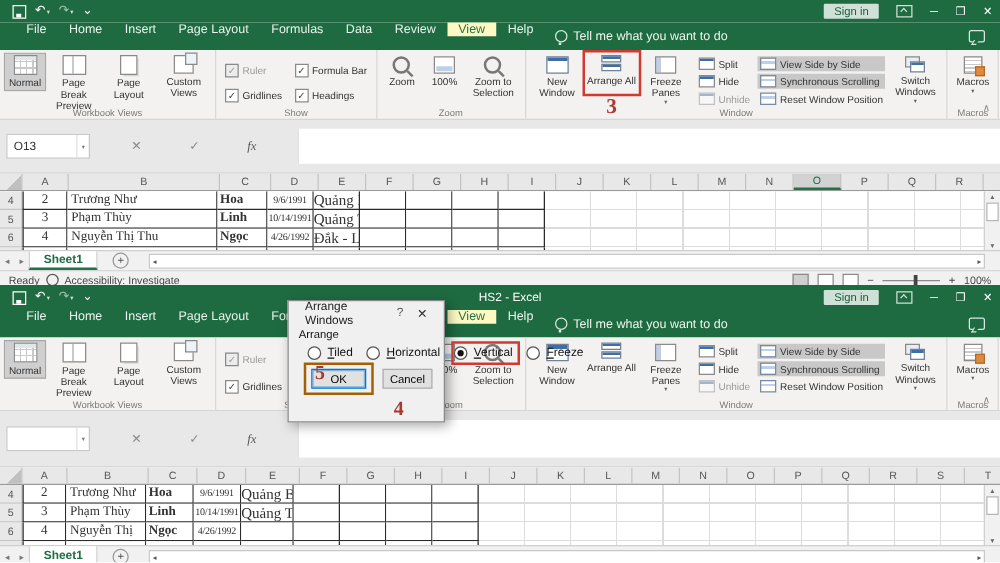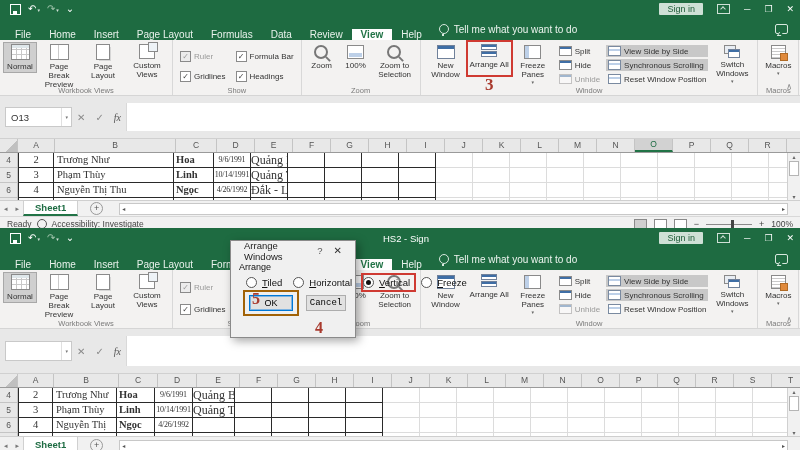--- a/index.html
+++ b/index.html
@@ -21,23 +21,23 @@
   .wtitle{position:absolute;left:0;right:0;text-align:center;color:#fff;font-size:9.5px;pointer-events:none;}
   .win2 .wtitle{text-align:left;left:383px;}
   .tright{margin-left:auto;display:flex;align-items:center;gap:14px;z-index:2;}
   .signin{background:#cfe0d6;color:#1e5c38;font-size:9px;padding:1px 8px;border-radius:1px;}
   .ic-ribopt{width:11px;height:8px;border:1px solid #cfe0d6;position:relative;display:inline-block;}
   .ic-ribopt::after{content:'';position:absolute;top:2px;left:3px;width:3px;height:3px;border-top:1px solid #cfe0d6;border-right:1px solid #cfe0d6;transform:rotate(-45deg);}
   .wctl{color:#fff;font-size:9px;line-height:9px;}
 
   
   .tabrow{height:22px;background:#1e6b41;display:flex;align-items:stretch;font-size:10px;position:relative;}
-  .tabs{display:flex;align-items:flex-end;padding-left:6px;}
+  .tabs{display:flex;align-items:flex-start;padding-left:12px;}
   .tab{color:#e9f2ec;display:flex;align-items:center;padding:0 9px;}
-  .tabs .tab:nth-child(8){background:#ffffff;color:#217346;font-weight:bold;}
+  .tabs .tab:nth-child(8){background:#fef9c3;color:#217346;}
   .ic-bulb{width:8px;height:8px;border:1px solid #d8e8de;border-radius:50%;position:relative;align-self:center;margin:0 5px 0 8px;}
   .ic-bulb::after{content:'';position:absolute;left:2px;bottom:-3px;width:2px;height:2px;background:#d8e8de;}
   .tellme{color:#eef5f0;align-self:center;font-size:10px;}
   .ic-comment{width:11px;height:8px;border:1px solid #d8e8de;border-radius:2px;position:relative;align-self:center;margin-left:auto;margin-right:12px;}
   .ic-comment::after{content:'';position:absolute;left:2px;bottom:-3px;width:3px;height:3px;background:#1e6b41;border-left:1px solid #d8e8de;border-bottom:1px solid #d8e8de;transform:skewX(-30deg);}
 
   
   .ribbon{height:55px;background:#f3f2f1;border-bottom:1px solid #d5d5d5;display:flex;position:relative;z-index:10;}
   .win2 .ribbon{height:58px;}
   .rgroup{position:relative;border-right:1px solid #d8d8d8;padding:2px 3px 11px;display:flex;}
@@ -85,21 +85,21 @@
   .ic-switch::after{content:'';position:absolute;left:4px;top:4px;width:10px;height:7px;border:1px solid #70819a;background:linear-gradient(#3f6ea5 0 2px,#fff 2px);}
   .ic-macros{width:13px;height:12px;border:1px solid #8a8a8a;background:repeating-linear-gradient(to bottom,#fff 0 2px,#c9c9c9 2px 3px);position:relative;margin-top:1px;}
   .ic-macros::after{content:'';position:absolute;right:-3px;bottom:-3px;width:6px;height:6px;background:#e08a3c;border:1px solid #b06a25;}
 
   
   .annotated::after{content:'';position:absolute;left:-2px;right:-2px;top:-2px;bottom:-6px;border:2px solid #cf3a32;pointer-events:none;}
   .stepnum{position:absolute;top:100%;left:50%;transform:translateX(-50%);margin-top:4px;color:#a93a2e;
            font:bold 17px "Liberation Serif",serif;z-index:40;}
 
   
-  .frow{height:42px;background:#e8e8e8;display:flex;align-items:center;padding:0 0 0 5px;border-bottom:1px solid #d0d0d0;}
+  .frow{height:42px;background:#e8e8e8;display:flex;align-items:center;padding:0 0 0 5px;border-bottom:1px solid #d0d0d0;gap:28px;}
   .win2 .frow{height:44px;}
   .namebox{width:60px;height:18px;background:#fff;border:1px solid #c9c9c9;font-size:9.5px;color:#333;display:flex;align-items:center;padding:0 0 0 5px;}
   .namebox .nbv{flex:1;}
   .nbcaret{font-size:5px;color:#777;border-left:1px solid #e0e0e0;align-self:stretch;display:flex;align-items:center;padding:0 3px;}
   .fic{color:#8a8a8a;font-size:10px;margin:0 5px;}
   .fic.fx{font-family:"Liberation Serif",serif;font-style:italic;color:#555;}
   .finput{flex:1;align-self:stretch;margin:7px 0;background:#fff;border-left:1px solid #d9d9d9;}
 
   
   .sheetwrap{position:relative;background:#fff;}
@@ -165,21 +165,21 @@
   .opt.selected .radio::after{content:'';position:absolute;left:2px;top:2px;width:5px;height:5px;border-radius:50%;background:#111;}
   .opt.selected{outline:2px solid #cf3a32;}
   .olabel{display:block;}
   .olabel::first-letter,.dlab::first-letter{text-decoration:underline;}
   .dcheck{display:flex;align-items:center;gap:4px;margin:8px 0 9px 1px;font-size:8.5px;}
   .dbox{width:9px;height:9px;border:1px solid #555;background:#fff;flex:none;}
   .dlab{display:block;}
   .dbtns{display:flex;justify-content:flex-end;align-items:center;gap:7px;position:relative;padding-right:1px;}
   .okwrap{border:2px solid #a16207;padding:3px 4px;display:inline-block;}
   .okbtn{width:44px;height:16px;background:#e1e1e1;border:1px solid #0078d7;box-shadow:inset 0 0 0 1px #7eb4e2;font-size:9px;font-family:"Liberation Sans",sans-serif;padding:0;}
-  .cancelbtn{width:40px;height:16px;background:#e1e1e1;border:1px solid #adadad;font-size:9px;font-family:Liberation Mono, monospace;padding:0;}
+  .cancelbtn{width:40px;height:16px;background:#e1e1e1;border:1px solid #adadad;font-size:9px;font-family:Liberation Sans, sans-serif;padding:0;}
   .ann{position:absolute;color:#a93a2e;font:bold 16px "Liberation Serif",serif;}
   .ann4{left:84px;top:59px;}
   .ann5{left:13px;top:0px;}
 </style>
 </head>
 <body>
 
 <div class="stage">
 
   <div class="win win1">
@@ -491,21 +491,21 @@
         <span class="qbtn">
             <span>↶</span>
             <span class="tinycaret">▾</span>
           </span>
         <span class="qbtn dim">
             <span>↷</span>
             <span class="tinycaret">▾</span>
           </span>
         <span class="qbtn">⌄</span>
       </div>
-      <div class="wtitle">HS2 - Sign</div>
+      <div class="wtitle">HS2 - Excel</div>
       <div class="tright">
         <span class="signin">Sign in</span>
         <span class="ic-ribopt"></span>
         <span class="wctl">─</span>
         <span class="wctl">❐</span>
         <span class="wctl">✕</span>
       </div>
     </div>
 
     <div class="tabrow">

